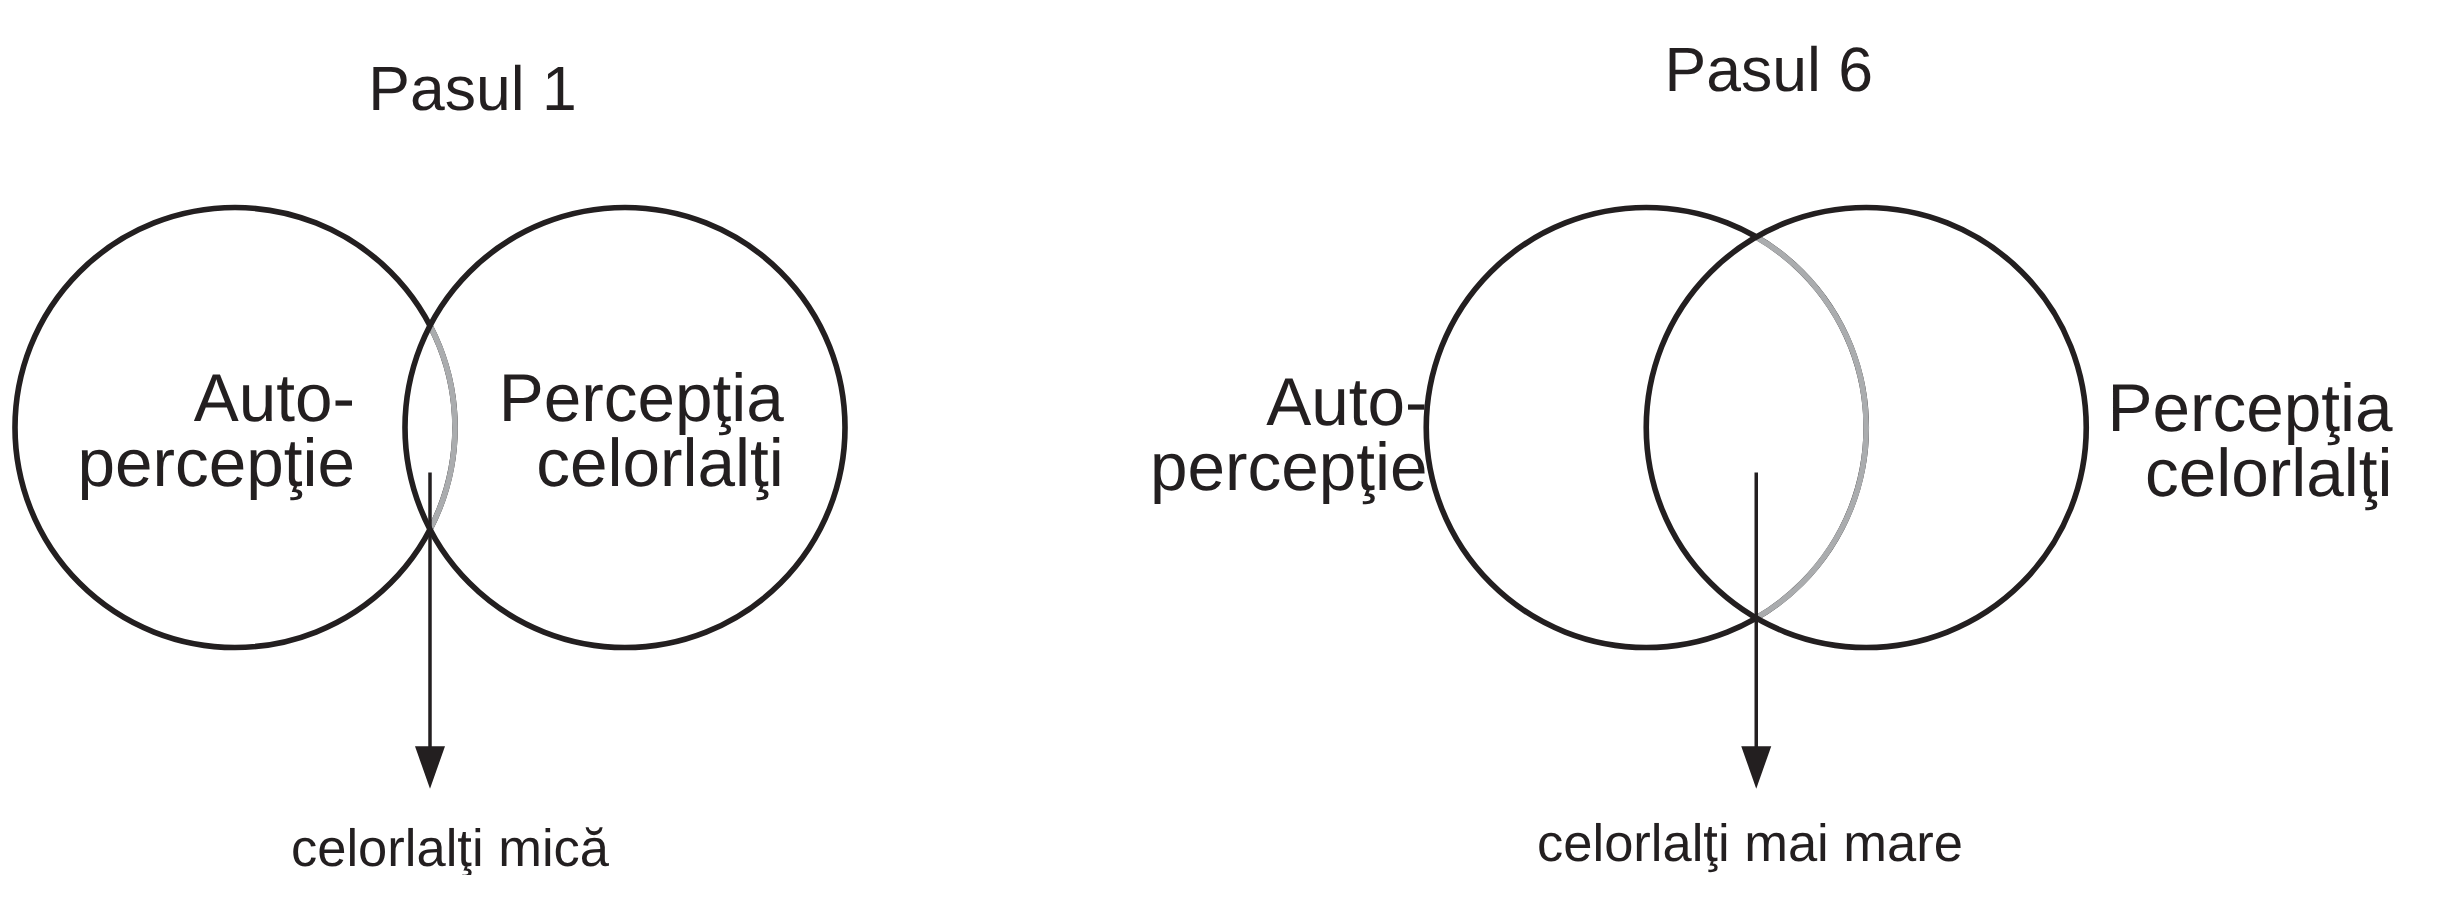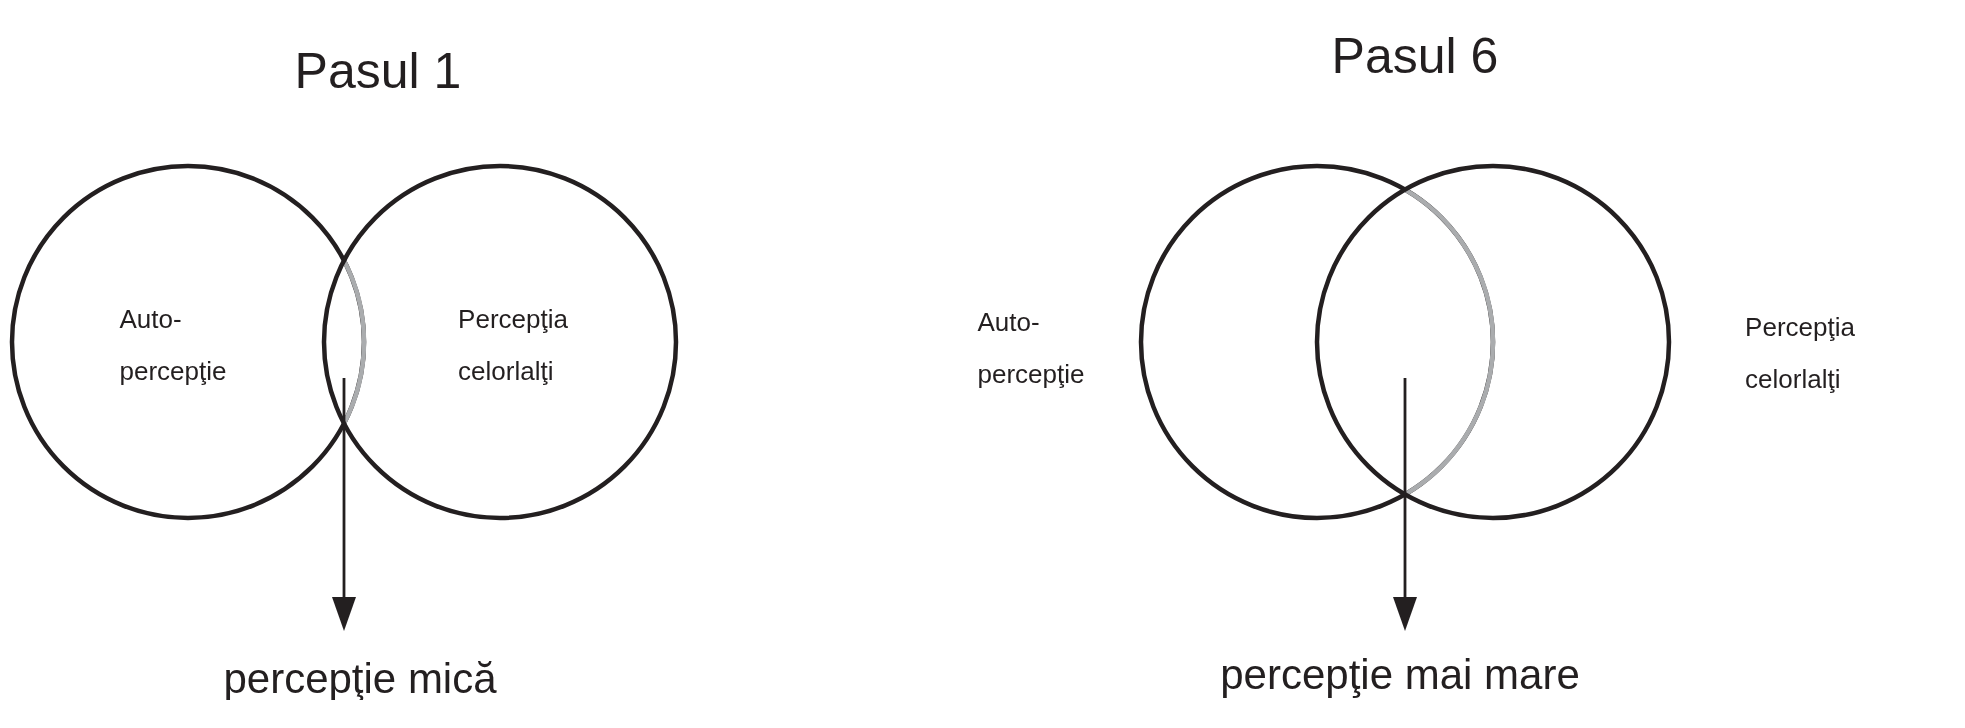--- a/index.html
+++ b/index.html
@@ -24,23 +24,23 @@
   .txt {
     position: absolute;
     transform: translateX(-50%);
     white-space: nowrap;
   }
   .title {
     font-size: 50px;
     line-height: 56px;
   }
   .label {
-    font-size: 26px;
+    font-size: 54px;
     line-height: 52px;
-    text-align: left;
+    text-align: right;
   }
   .caption {
     font-size: 42px;
     line-height: 52px;
   }
 </style>
 </head>
 <body>
 
 <div class="canvas">
@@ -65,29 +65,29 @@
   <div class="txt label" style="left:173px; top:293px">
     <div>Auto-</div>
     <div>percepţie</div>
   </div>
 
   <div class="txt label" style="left:513px; top:293px">
     <div>Percepţia</div>
     <div>celorlalţi</div>
   </div>
 
-  <div class="txt caption" style="left:360px; top:653px">percepţie mică</div>
+  <div class="txt caption" style="left:360px; top:653px">celorlalţi mică</div>
 
   <div class="txt title" style="left:1415px; top:28px">Pasul 6</div>
 
   <div class="txt label" style="left:1031px; top:296px">
     <div>Auto-</div>
     <div>percepţie</div>
   </div>
 
   <div class="txt label" style="left:1800px; top:301px">
     <div>Percepţia</div>
     <div>celorlalţi</div>
   </div>
 
-  <div class="txt caption" style="left:1400px; top:649px">percepţie mai mare</div>
+  <div class="txt caption" style="left:1400px; top:649px">celorlalţi mai mare</div>
 
 </div>
 
 </body></html>

